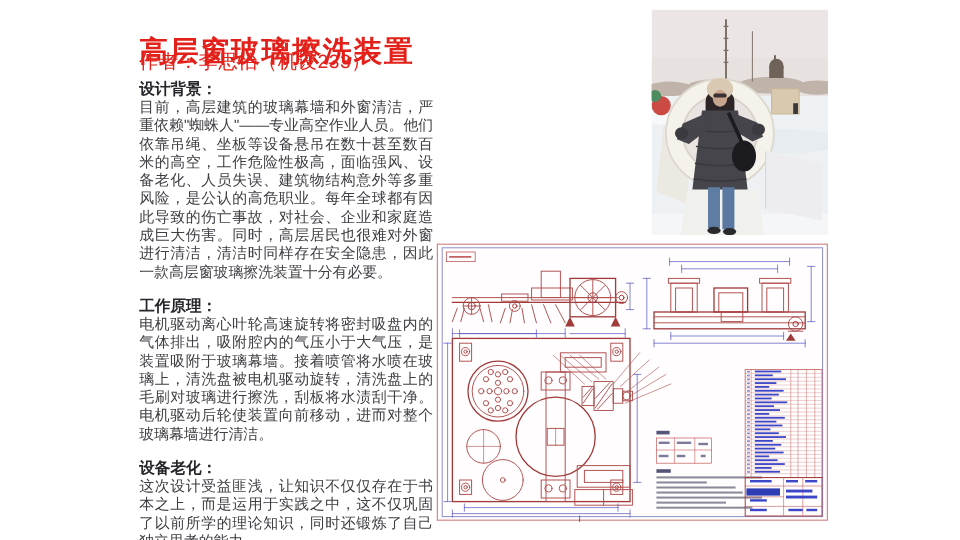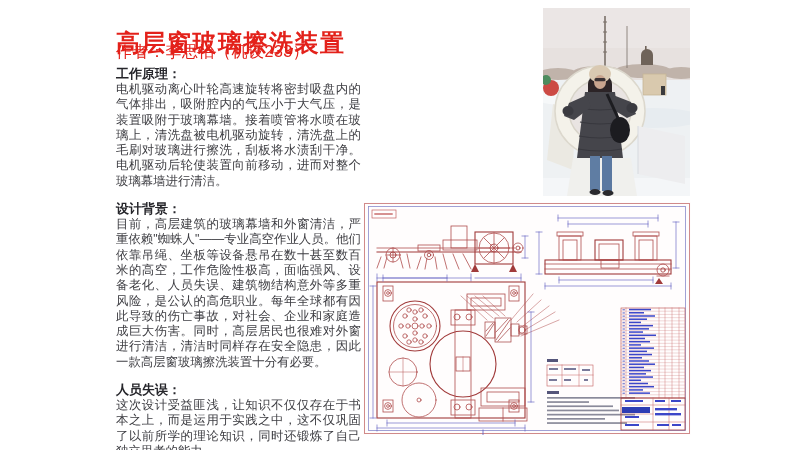--- a/index.html
+++ b/index.html
@@ -21,29 +21,29 @@
 </head>
 <body>
 
 <div class="slide">
 
   <h1 class="title">高层窗玻璃擦洗装置</h1>
   <div class="author">作者：李思怡（机设233）</div>
 
   <div class="text-col">
     <div class="section">
+      <h3>设计背景：</h3>
+      <p>目前，高层建筑的玻璃幕墙和外窗清洁，严重依赖"蜘蛛人"——专业高空作业人员。他们依靠吊绳、坐板等设备悬吊在数十甚至数百米的高空，工作危险性极高，面临强风、设备老化、人员失误、建筑物结构意外等多重风险，是公认的高危职业。每年全球都有因此导致的伤亡事故，对社会、企业和家庭造成巨大伤害。同时，高层居民也很难对外窗进行清洁，清洁时同样存在安全隐患，因此一款高层窗玻璃擦洗装置十分有必要。</p>
+    </div>
+    <div class="section">
       <h3>工作原理：</h3>
       <p>电机驱动离心叶轮高速旋转将密封吸盘内的气体排出，吸附腔内的气压小于大气压，是装置吸附于玻璃幕墙。接着喷管将水喷在玻璃上，清洗盘被电机驱动旋转，清洗盘上的毛刷对玻璃进行擦洗，刮板将水渍刮干净。电机驱动后轮使装置向前移动，进而对整个玻璃幕墙进行清洁。</p>
     </div>
     <div class="section">
-      <h3>设计背景：</h3>
-      <p>目前，高层建筑的玻璃幕墙和外窗清洁，严重依赖"蜘蛛人"——专业高空作业人员。他们依靠吊绳、坐板等设备悬吊在数十甚至数百米的高空，工作危险性极高，面临强风、设备老化、人员失误、建筑物结构意外等多重风险，是公认的高危职业。每年全球都有因此导致的伤亡事故，对社会、企业和家庭造成巨大伤害。同时，高层居民也很难对外窗进行清洁，清洁时同样存在安全隐患，因此一款高层窗玻璃擦洗装置十分有必要。</p>
-    </div>
-    <div class="section">
-      <h3>人员失误：</h3>
+      <h3>设备老化：</h3>
       <p>这次设计受益匪浅，让知识不仅仅存在于书本之上，而是运用于实践之中，这不仅巩固了以前所学的理论知识，同时还锻炼了自己独立思考的能力。</p>
     </div>
   </div>
 
   <div class="photo">
     <svg width="147" height="188" viewBox="0 0 147 188">
       <g>
         <rect x="0" y="0" width="147" height="80" fill="#ebe6e5"></rect>
         <rect x="0" y="40" width="147" height="40" fill="#e7e1df"></rect>
       </g>

